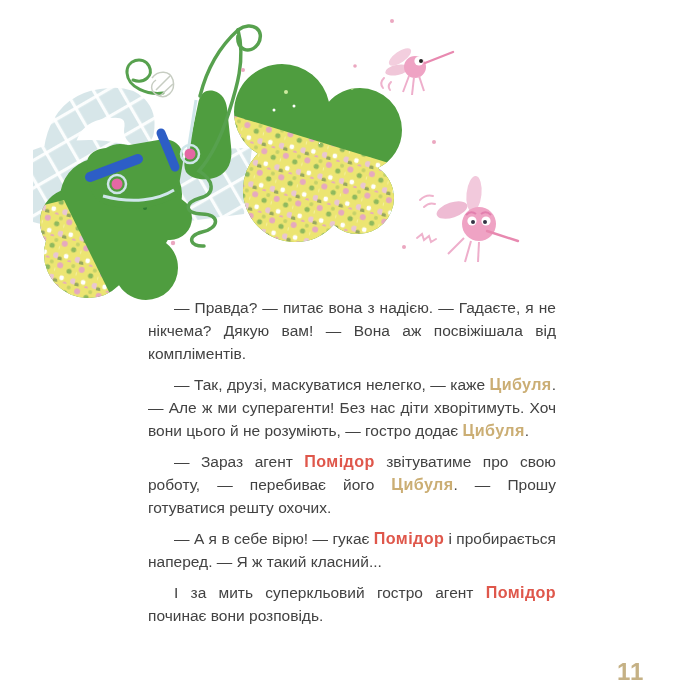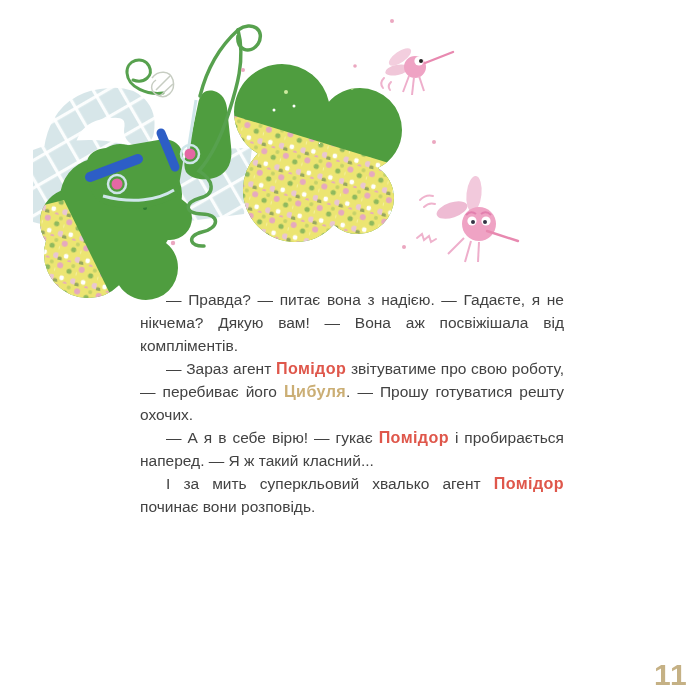--- a/index.html
+++ b/index.html
@@ -7,27 +7,27 @@
     width:700px;height:700px;position:relative;overflow:hidden;
     background:#ffffff;
     font-family:"Liberation Sans","DejaVu Sans",sans-serif;
   }
   .illustration{position:absolute;left:0;top:0;}
   .text-block{
     position:absolute;left:140px;top:288px;width:424px;
     color:var(--body_text,#424242);
     font-size:15.5px;line-height:23px;text-align:justify;
   }
-  .para{margin:0;text-indent:26px;}
+  .para{margin:8px;text-indent:26px;}
   .char-name{font-weight:700;letter-spacing:.4px;font-size:1.04em;}
   .name-onion{color:var(--onion_name,#cbae74);}
   .name-tomato{color:var(--tomato_name,#df574b);}
   .page-number{
-    position:absolute;left:654px;top:658px;width:46px;
-    font-size:30px;font-weight:700;letter-spacing:1px;
+    position:absolute;left:617px;top:658px;width:46px;
+    font-size:24px;font-weight:700;letter-spacing:1px;
     color:var(--page_number,#c5b185);
   }
 </style>
 </head>
 <body>
 
 <div>
 
   <svg class="illustration" width="700" height="310" viewBox="0 0 700 310">
     <defs>
@@ -146,20 +146,21 @@
       <circle cx="392" cy="21" r="2"></circle>
       <circle cx="355" cy="66" r="1.8"></circle>
       <circle cx="434" cy="142" r="2"></circle>
       <circle cx="173" cy="243" r="2.2"></circle>
       <circle cx="404" cy="247" r="2"></circle>
     </g>
   </svg>
 
   <div class="text-block">
       <p class="para"><span>— Правда? — питає вона з надією. — Гадаєте, я не нікчема? Дякую вам! — Вона аж посвіжішала від компліментів.</span></p>
+      <p class="para"><span>— Так, друзі, маскуватися нелегко, — каже </span><span class="char-name name-onion">Цибуля</span><span>. — Але ж ми суперагенти! Без нас діти хворітимуть. Хоч вони цього й не розуміють, — гостро додає </span><span class="char-name name-onion">Цибуля</span><span>.</span></p>
       <p class="para"><span>— Зараз агент </span><span class="char-name name-tomato">Помідор</span><span> звітуватиме про свою роботу, — перебиває його </span><span class="char-name name-onion">Цибуля</span><span>. — Прошу готуватися решту охочих.</span></p>
       <p class="para"><span>— А я в себе вірю! — гукає </span><span class="char-name name-tomato">Помідор</span><span> і пробирається наперед. — Я ж такий класний...</span></p>
-      <p class="para"><span>І за мить суперкльовий хвалько агент </span><span class="char-name name-tomato">Помідор</span><span> починає вони розповідь.</span></p>
+      <p class="para"><span>І за мить суперкльовий гостро агент </span><span class="char-name name-tomato">Помідор</span><span> починає вони розповідь.</span></p>
     </div>
 
   <div class="page-number">11</div>
 
 </div>
 
 </body></html>

